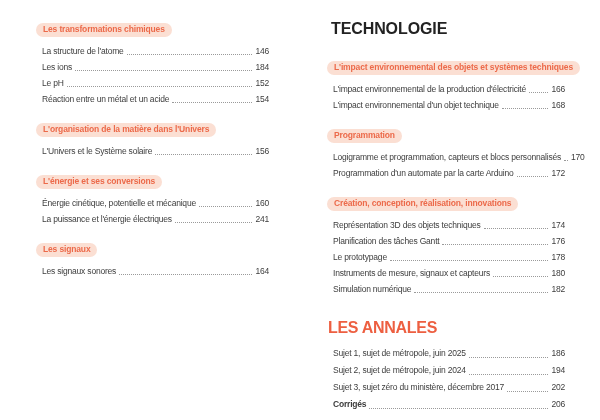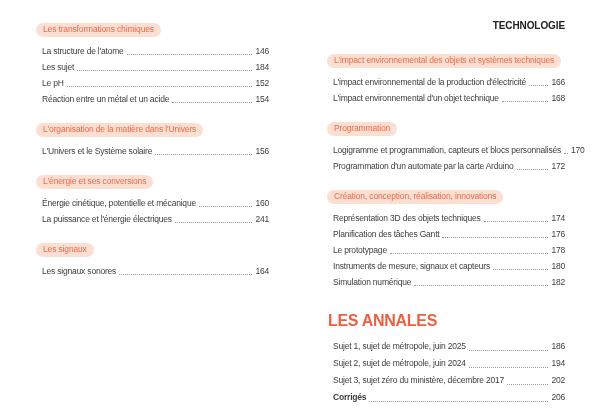--- a/index.html
+++ b/index.html
@@ -11,21 +11,21 @@
   }
   .col{position:absolute;}
   #col-left{left:36px;top:18px;width:233px;}
   #col-right{left:327px;top:20px;width:238px;}
 
   .section{margin-bottom:11px;}
   .pill{
     display:inline-block;
     background:#fbdfd3;
     color:#ec6a4a;
-    font-weight:normal;
+    font-weight:bold;
     font-size:8.5px;
     line-height:9px;
     letter-spacing:-0.15px;
     padding:2px 7px 3px 7px;
     border-radius:8px;
     white-space:nowrap;
   }
   .items{margin:6px 0 0 6px;}
   .row{
     display:flex;
@@ -41,26 +41,25 @@
     min-width:4px;
     border-bottom:1px dotted #9a9a9a;
     margin:0 3px;
     align-self:flex-end;
     margin-bottom:4px;
   }
   .row .p{white-space:nowrap;}
   .bold{font-weight:bold;}
 
   .top-heading{
-    font-size:10px;
+    font-size:16px;
     font-weight:bold;
     color:#222222;
     letter-spacing:-0.1px;
-    margin:0 0 18px 13px;
-    text-align:right;
+    margin:0 0 18px 4px;
   }
   .annales-heading{
     font-size:16px;
     font-weight:bold;
     color:#ed5f41;
     letter-spacing:-0.3px;
     margin:22px 0 0 1px;
   }
   .annales-items{margin:8px 0 0 6px;}
   .annales-items .row{height:17px;line-height:17px;}
@@ -72,21 +71,21 @@
 
   <div class="section">
     <span class="pill">Les transformations chimiques</span>
     <div class="items">
       <div class="row">
         <span class="t">La structure de l'atome</span>
         <span class="leader"></span>
         <span class="p">146</span>
       </div>
       <div class="row">
-        <span class="t">Les sujet</span>
+        <span class="t">Les ions</span>
         <span class="leader"></span>
         <span class="p">184</span>
       </div>
       <div class="row">
         <span class="t">Le pH</span>
         <span class="leader"></span>
         <span class="p">152</span>
       </div>
       <div class="row">
         <span class="t">Réaction entre un métal et un acide</span>

